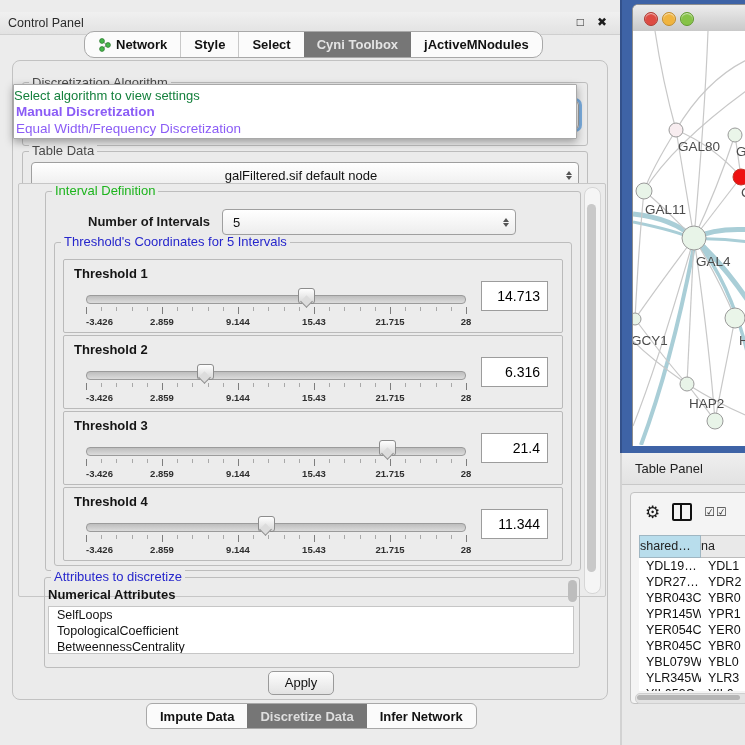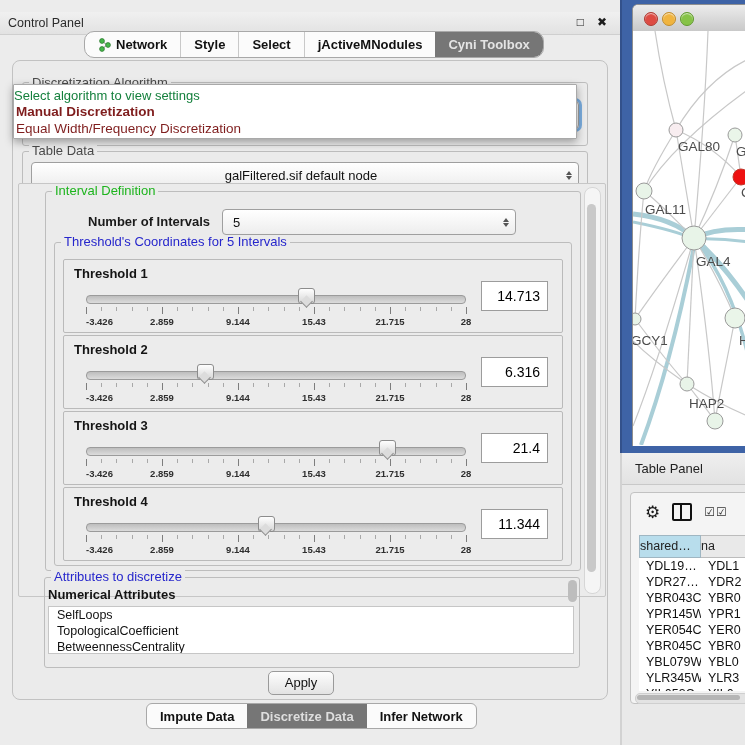--- a/index.html
+++ b/index.html
@@ -36,21 +36,21 @@
   .stepper{width:18px;display:flex;flex-direction:column;align-items:center;justify-content:center;gap:1px;}
   .stepper i{display:block;width:0;height:0;border-left:3.5px solid transparent;border-right:3.5px solid transparent;}
   .stepper i.up{border-bottom:4px solid #555;}
   .stepper i.down{border-top:4px solid #555;}
   .focusring{box-shadow:0 0 0 3px rgba(110,165,220,.9);}
 
   
   .popup{position:absolute;left:13px;top:84px;width:562px;height:53px;background:#fff;border:1px solid #a9a9a9;border-radius:1px;
     box-shadow:0 3px 8px rgba(0,0,0,.35);z-index:20;}
   .popup .hint{position:absolute;left:0;right:0;top:3px;text-align:left;font-size:13px;color:#15803d;}
-  .popup .opt{position:absolute;left:2px;font-size:13.5px;color:#7f1d1d;white-space:nowrap;}
+  .popup .opt{position:absolute;left:2px;font-size:13.5px;color:#8b5cf6;white-space:nowrap;}
   .popup .opt.b{font-weight:bold;top:19px;}
   .popup .opt.r{top:36px;}
 
   
   .scrollarea{position:absolute;left:18px;top:183px;width:586px;height:412px;border:1px solid #c6c6c6;background:#ebebeb;border-radius:2px;}
   .vscroll{position:absolute;right:4px;top:3px;width:15px;height:405px;background:#f5f5f5;border:1px solid #d6d6d6;border-radius:8px;}
   .vscroll .thumb{position:absolute;left:2px;top:16px;width:9px;height:368px;background:#c9c9c9;border-radius:5px;}
 
   .interval-group{left:26px;top:7px;width:534px;height:378px;}
   .noi-label{position:absolute;left:42px;top:22px;font-size:13px;font-weight:bold;color:#1b1b1b;}
@@ -142,25 +142,25 @@
         <circle cx="10" cy="7" r="2.4" fill="#45b649" stroke="#2e7d32" stroke-width="0.8"></circle>
       </svg>
       <span>Network</span>
     </div>
     <div class="tab">
         <span>Style</span>
       </div>
     <div class="tab">
         <span>Select</span>
       </div>
+    <div class="tab selected">
+        <span>Cyni Toolbox</span>
+      </div>
     <div class="tab">
         <span>jActiveMNodules</span>
-      </div>
-    <div class="tab selected">
-        <span>Cyni Toolbox</span>
       </div>
   </div>
 
   <div class="cp-main"></div>
 
   <div class="groupbox" style="left:22px;top:82px;width:564px;height:62px;">
     <span class="grouplabel" style="top:-7px;">Discretization Algorithm</span>
     <div class="combo focusring" style="left:8px;top:18px;width:546px;height:26px;">
       <span class="val"></span>
       <span class="stepper">

